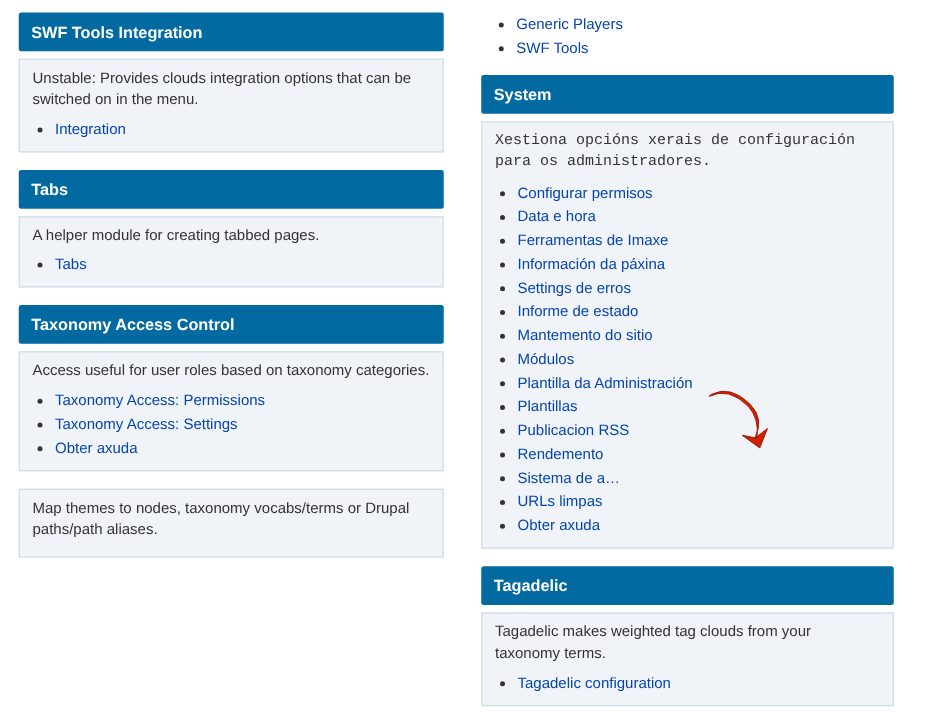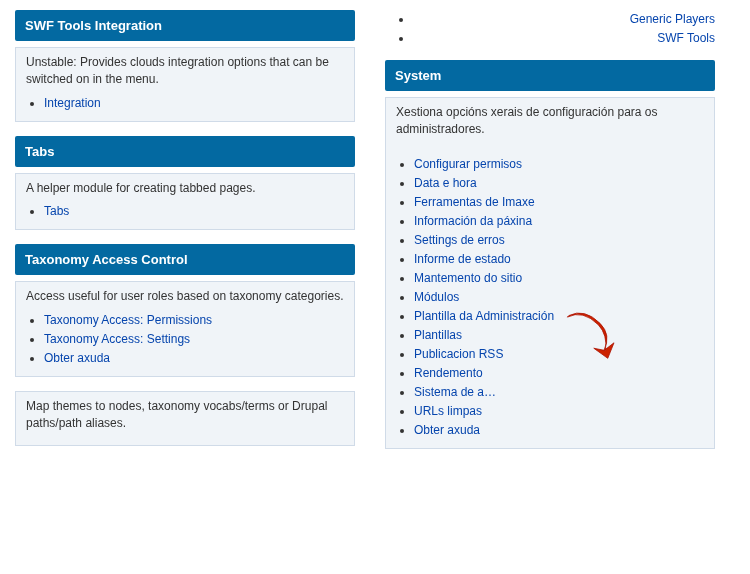--- a/index.html
+++ b/index.html
@@ -66,22 +66,23 @@
 
     .section-body ul li a,
     .section-body a {
       color: #0645ad;
       text-decoration: none;
     }
 
     
     .system-desc {
       font-size: 12px;
-      margin-bottom: 16px;
+      margin-bottom: 6px;
       line-height: 1.45;
+      font-family: Liberation Mono, monospace;
     }
 
     
     .arrow-overlay {
       position: absolute;
       right: 90px;
       top: 300px;
       width: 80px;
       height: 70px;
       pointer-events: none;
@@ -133,21 +134,21 @@
   <div class="section">
     <div class="section-body">
       <p class="section-desc">Map themes to nodes, taxonomy vocabs/terms or Drupal paths/path aliases.</p>
     </div>
   </div>
 
 </div>
 
 <div class="right-col">
 
-  <div class="section-body" style="background:transparent; border:none; padding: 0 0 6px 10px; margin-bottom:6px;text-align:right;">
+  <div class="section-body" style="background:transparent; border:none; padding: 0 0 6px 10px; margin-bottom:6px;">
     <ul>
       <li><a href="#">Generic Players</a></li>
       <li><a href="#">SWF Tools</a></li>
     </ul>
   </div>
 
   <div class="section">
     <div class="section-header">System</div>
     <div class="section-body">
       <p class="system-desc">Xestiona opcións xerais de configuración para os administradores.</p>
@@ -164,20 +165,29 @@
         <li><a href="#">Plantillas</a></li>
         <li><a href="#">Publicacion RSS</a></li>
         <li><a href="#">Rendemento</a></li>
         <li><a href="#">Sistema de a…</a></li>
         <li><a href="#">URLs limpas</a></li>
         <li><a href="#">Obter axuda</a></li>
       </ul>
     </div>
   </div>
 
+  <div class="section">
+    <div class="section-header">Tagadelic</div>
+    <div class="section-body">
+      <p class="section-desc">Tagadelic makes weighted tag clouds from your taxonomy terms.</p>
+      <ul>
+        <li><a href="#">Tagadelic configuration</a></li>
+      </ul>
+    </div>
+  </div>
 
   <div class="arrow-overlay">
     <svg class="arrow-svg" viewBox="0 0 100 90" xmlns="http://www.w3.org/2000/svg">
       <path d="M 10 20 Q 30 10 50 30 Q 65 45 55 65 L 68 55 L 60 75 L 42 62 L 57 65 Q 60 45 48 32 Q 28 12 8 22 Z" fill="#cc2200" stroke="#aa1100" stroke-width="1"></path>
     </svg>
   </div>
 
 </div>
 
 </body></html>

